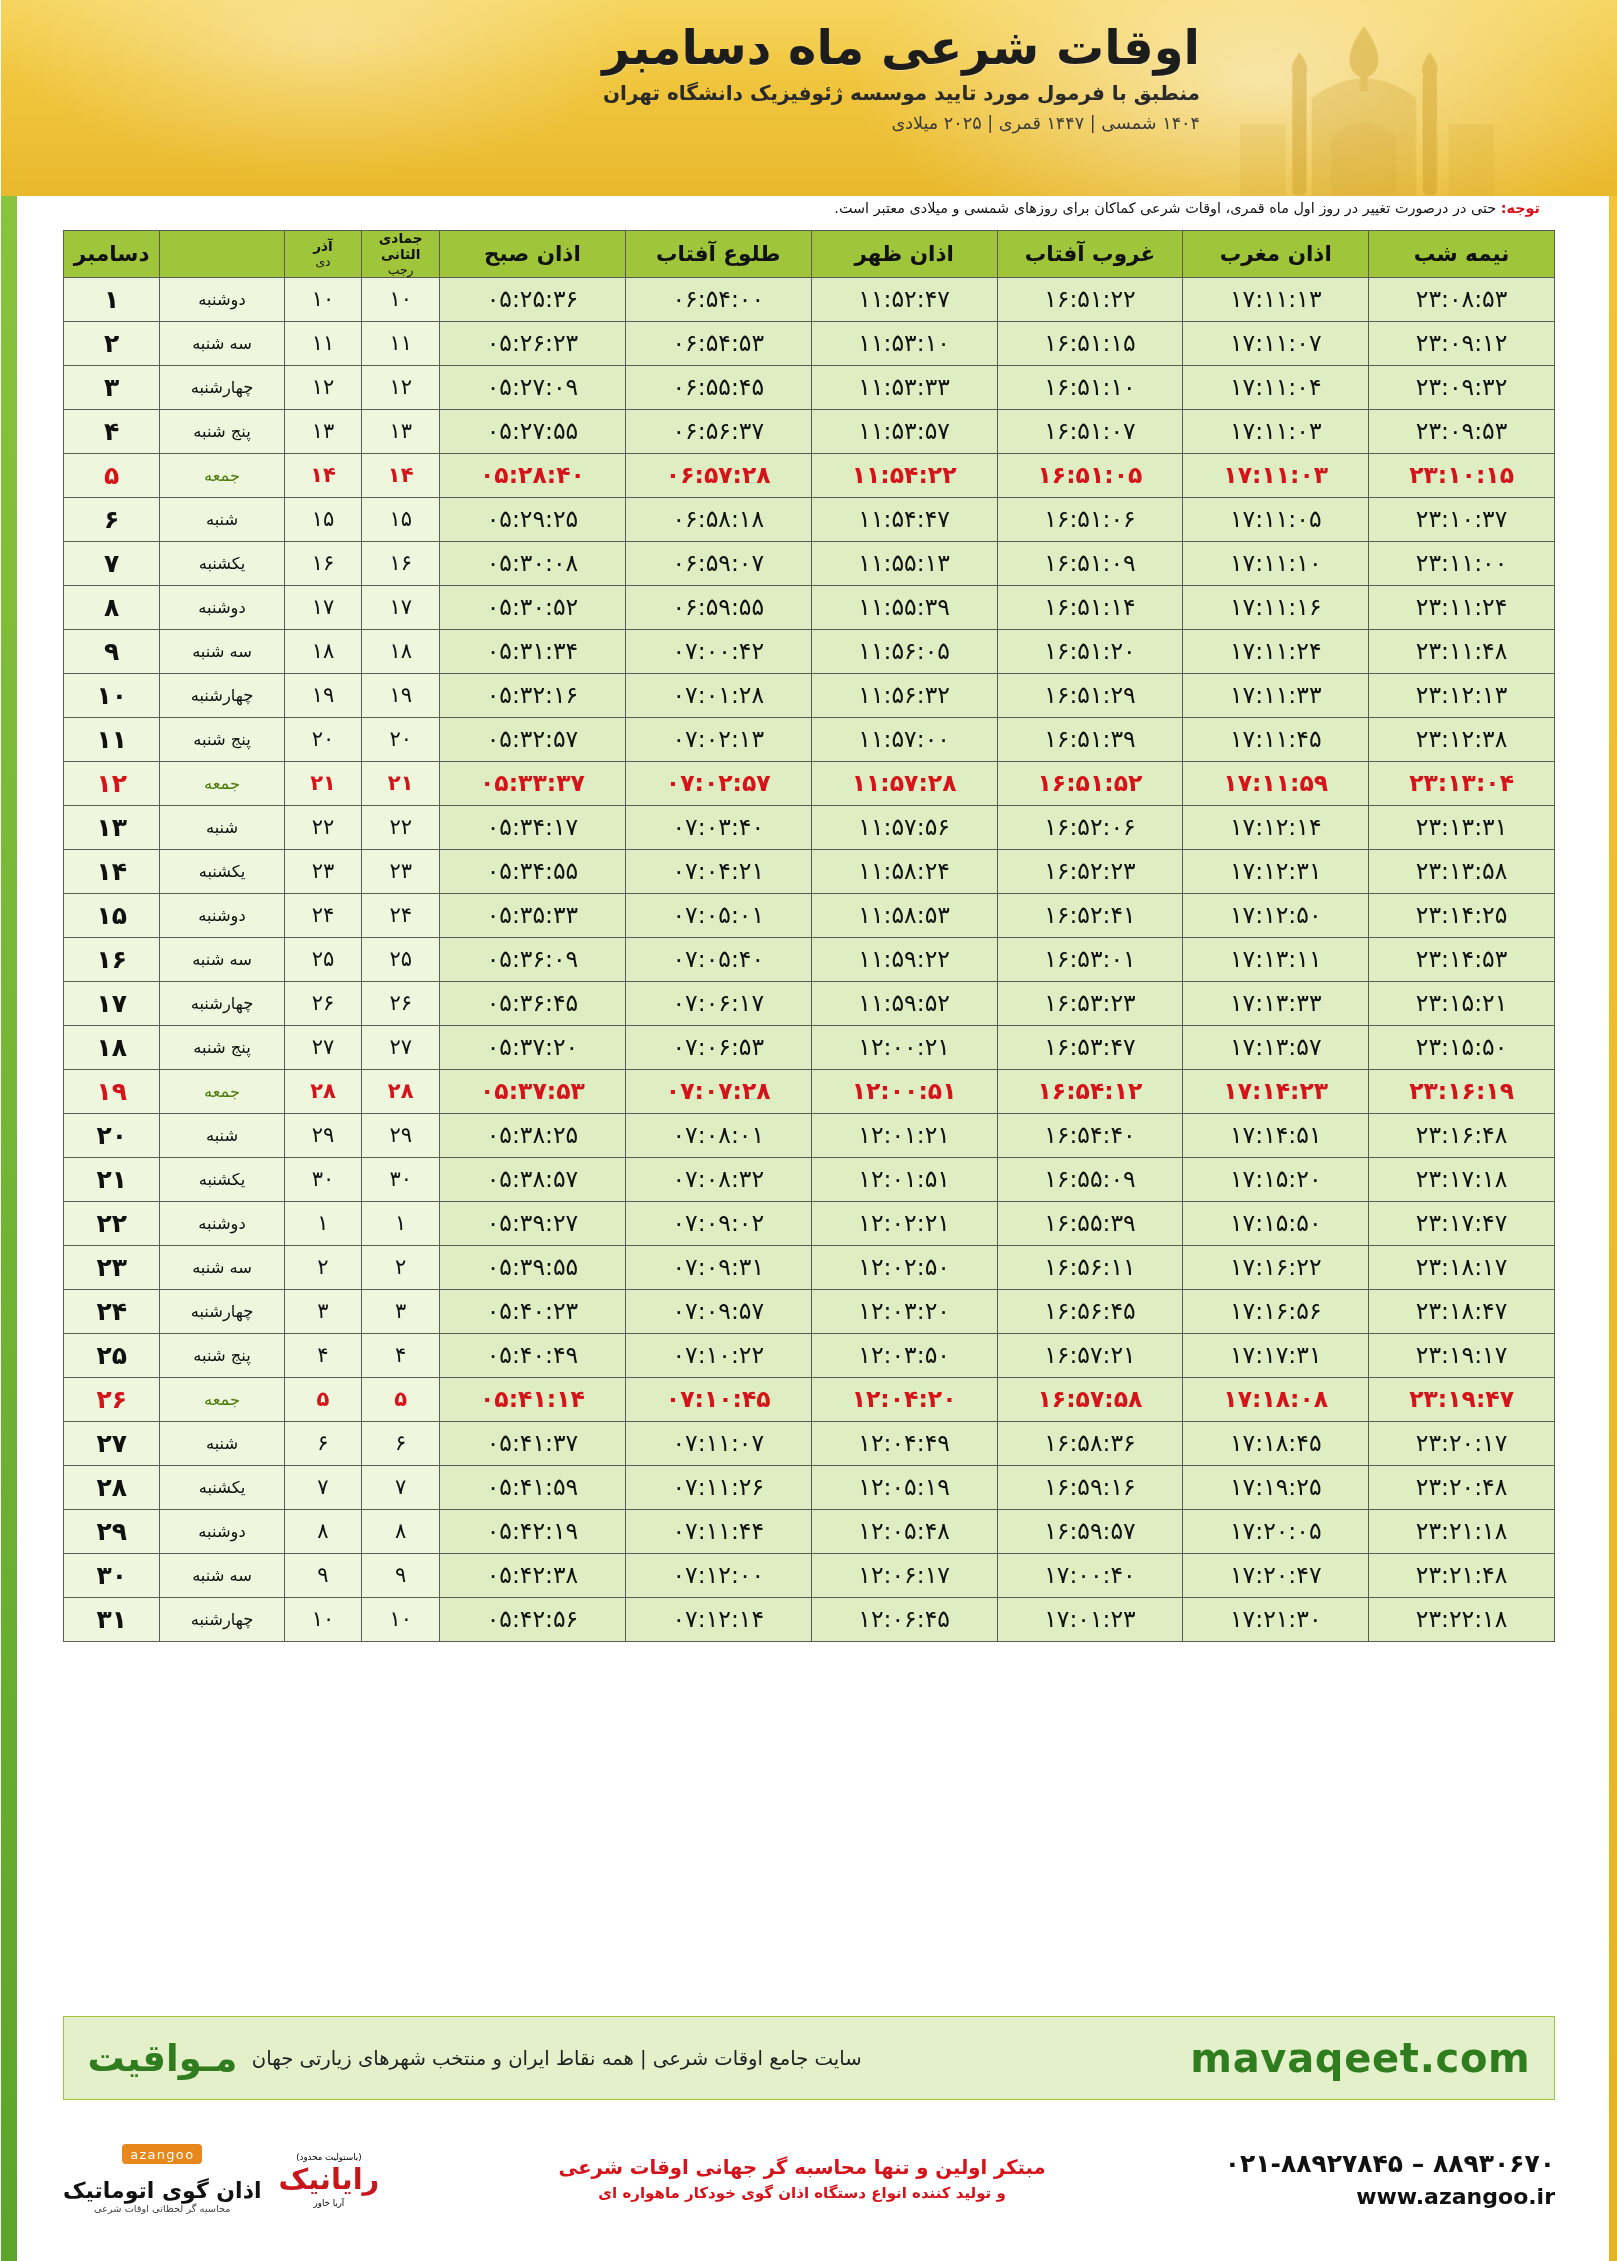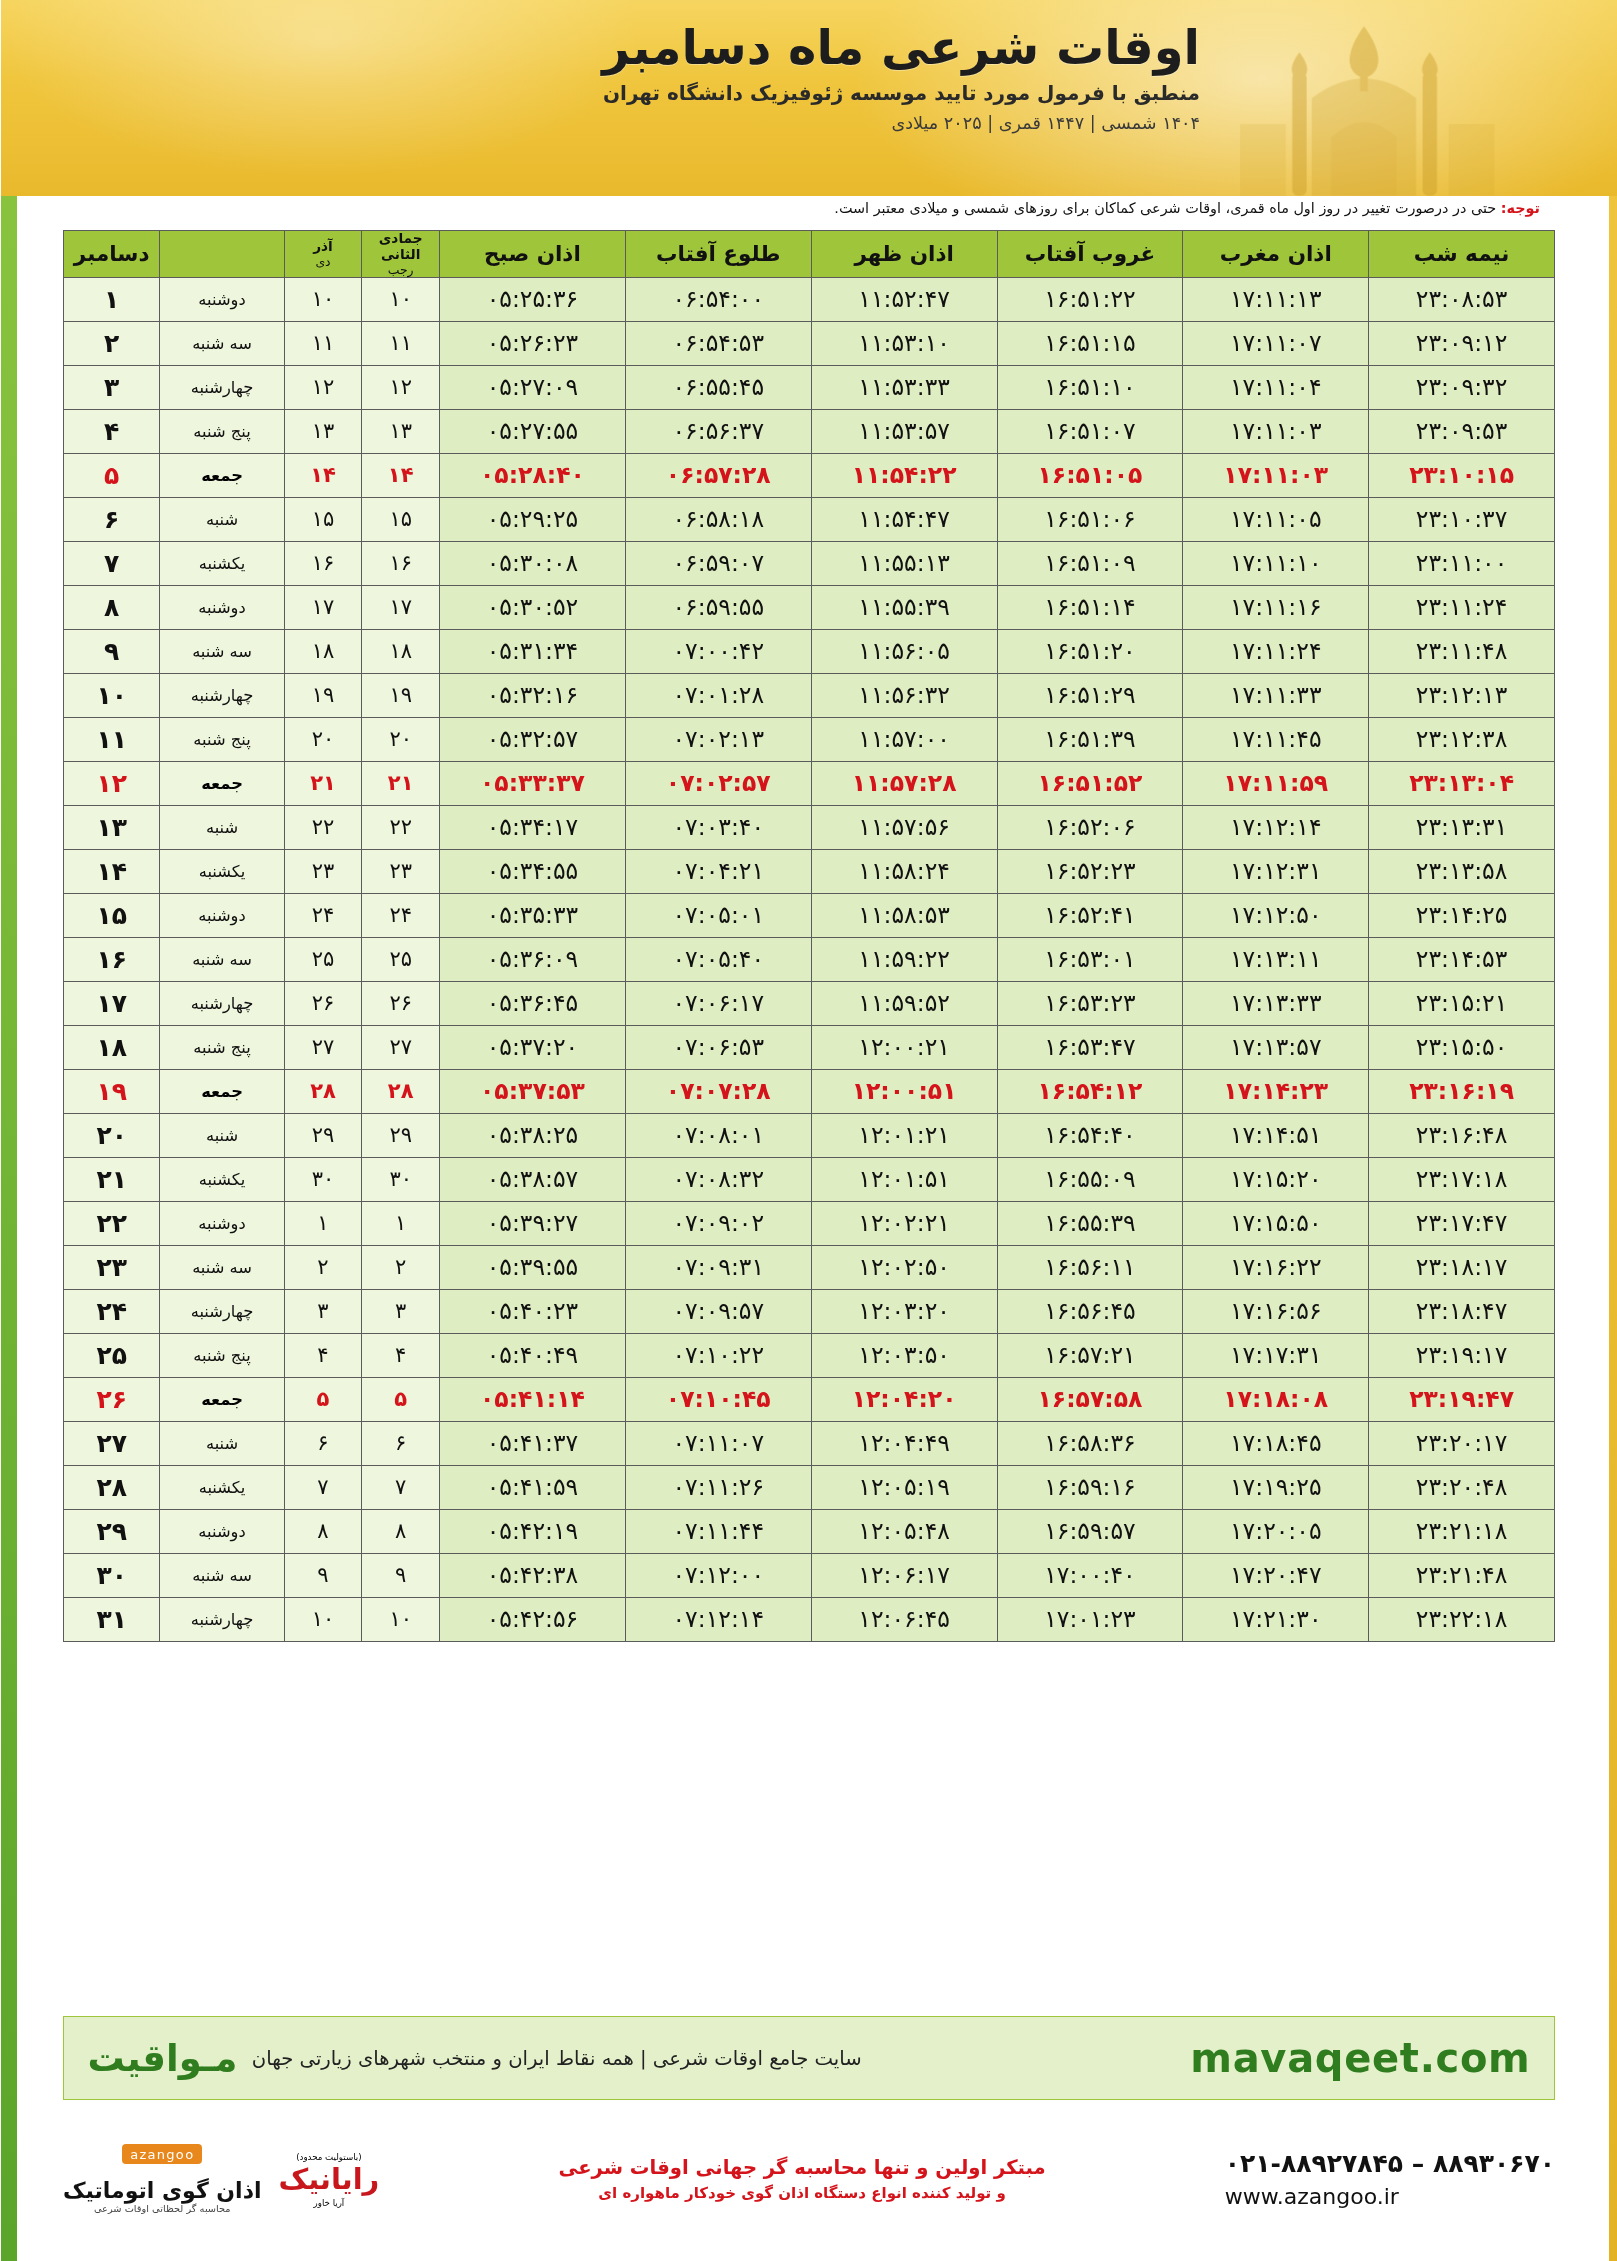--- a/index.html
+++ b/index.html
@@ -94,21 +94,21 @@
     height: 63px;
     position: relative;
   }
   thead th.small { font-size: 13.7px; line-height: 1.15; }
   thead th .hdr-sub { display:block; font-size: 12.4px; font-weight: normal; }
   tbody td { background: #dfeec2; color: #111; font-size: 23.5px; }
   tbody td.daynum { background: #eef6dd; font-weight: bold; font-size: 25px; }
   tbody td.weekday { background: #eef6dd; font-size: 16.3px; }
   tbody td.hij { background: #eef6dd; font-size: 21px; }
   tbody tr.friday td { color: #d4131a; font-weight: bold; }
-  tbody tr.friday td.weekday { color: #000000; font-weight: bold; }
+  tbody tr.friday td.weekday { color: #4d7c0f; font-weight: normal; }
 
   col.c-day { width: 6.2%; }
   col.c-wd  { width: 8.0%; }
   col.c-hq  { width: 5.0%; }
   col.c-hq2 { width: 5.0%; }
   col.c-t   { width: 11.96%; }
 
   
   .footer-green {
     position: absolute; left: 63px; right: 63px; top: 2016px; height: 84px;
@@ -120,21 +120,21 @@
   .fg-brand { font-size: 37px; font-weight: bold; color: #2f7d1f; }
   .fg-desc { font-size: 19.6px; color: #222; }
   .fg-site { font-size: 40px; font-weight: bold; color: #2f7d1f; letter-spacing: 0.7px; }
 
   .footer-bottom {
     position: absolute; left: 63px; right: 63px; top: 2117px; height: 124px;
     display: flex; align-items: center; justify-content: space-between;
   }
   .fb-phone { text-align: left; direction: ltr; }
   .fb-phone .ph { font-size: 25px; font-weight: bold; color: #111; }
-  .fb-phone .web { font-size: 22px; font-weight: normal; color: #111; margin-top: 5.2px; }
+  .fb-phone .web { font-size: 22px; font-weight: bold; color: #111; margin-top: 5.2px; text-align: right; }
   .fb-mid { text-align: center; }
   .fb-mid .l1 { font-size: 19.6px; color: #d4131a; font-weight: bold; }
   .fb-mid .l2 { font-size: 15px; color: #d4131a; font-weight: bold; margin-top: 5.2px;}
   .fb-logos { display: flex; align-items: center; gap: 17px; }
   .logo-box { text-align: center; }
   .logo-rayaneh { font-size: 29px; font-weight: bold; color: #c8161d; }
   .logo-azangoo { display:flex; flex-direction: column; align-items:center;}
   .azangoo-badge {
     background:#e8881c; color:#fff; font-size: 13px; font-weight: normal;
     padding: 2.6px 7.8px; border-radius: 3.9px; letter-spacing: 1.3px;

